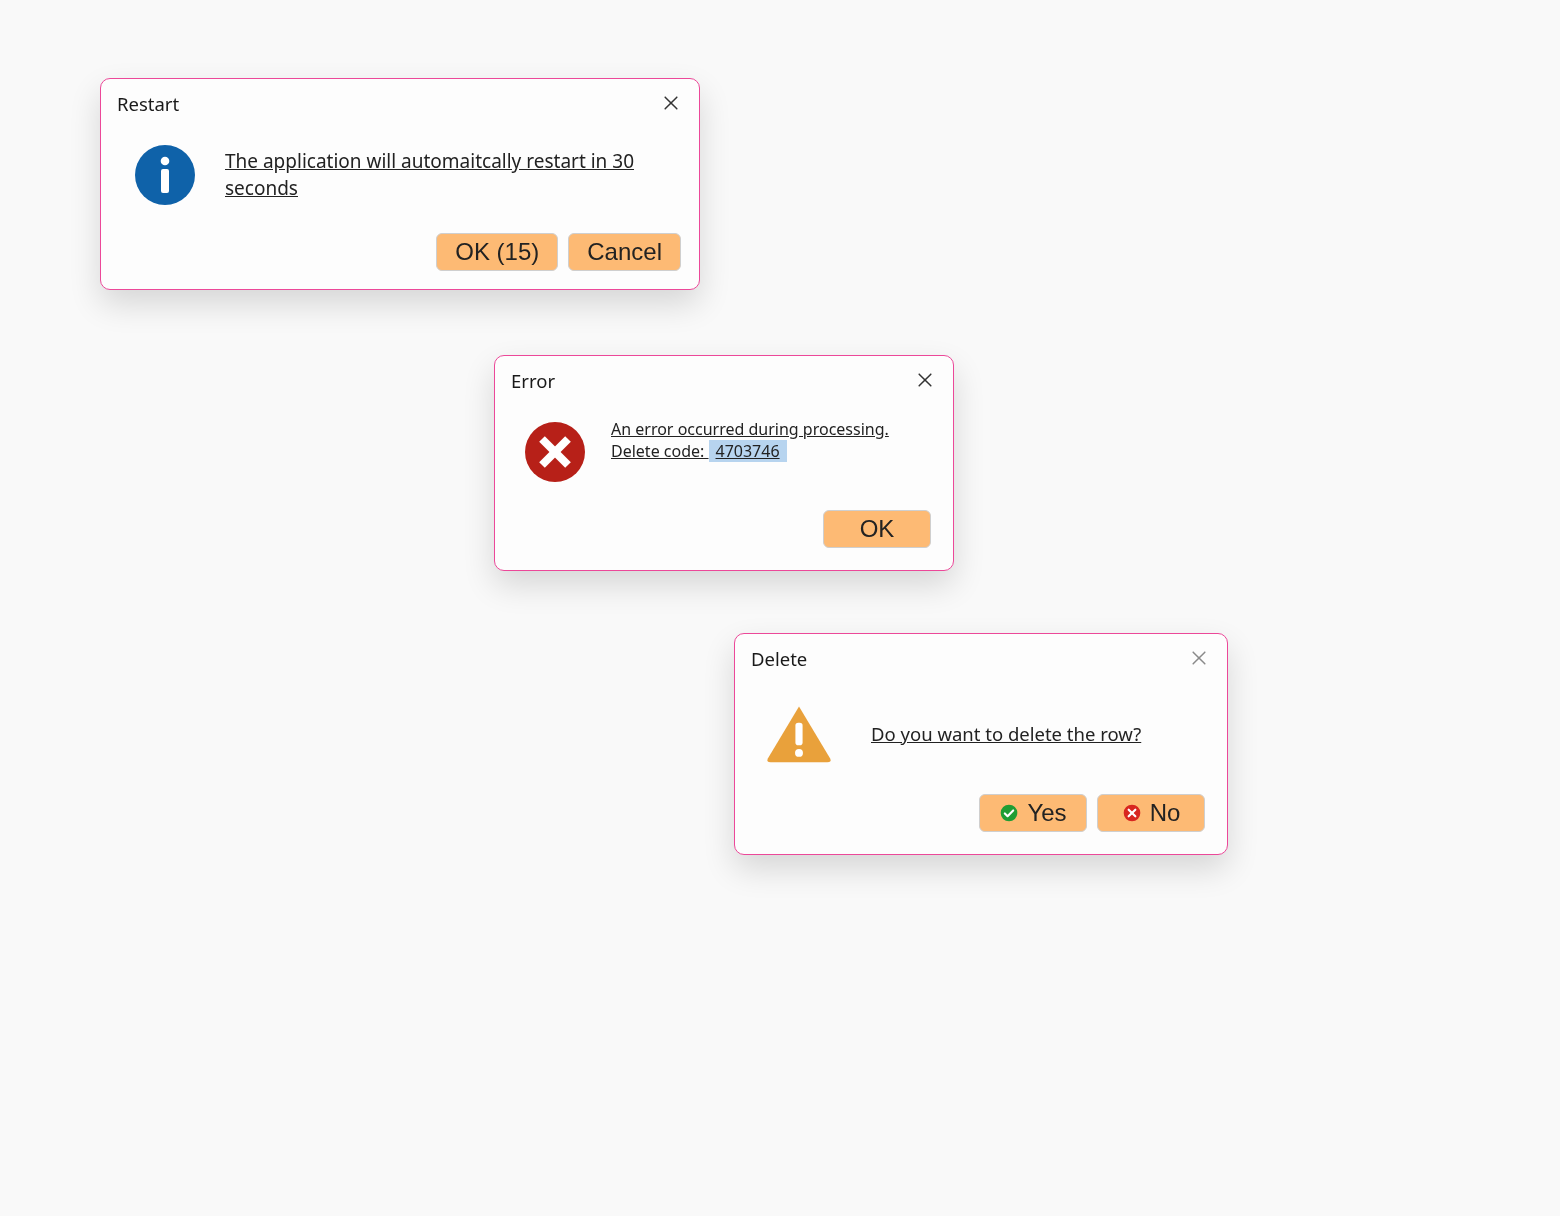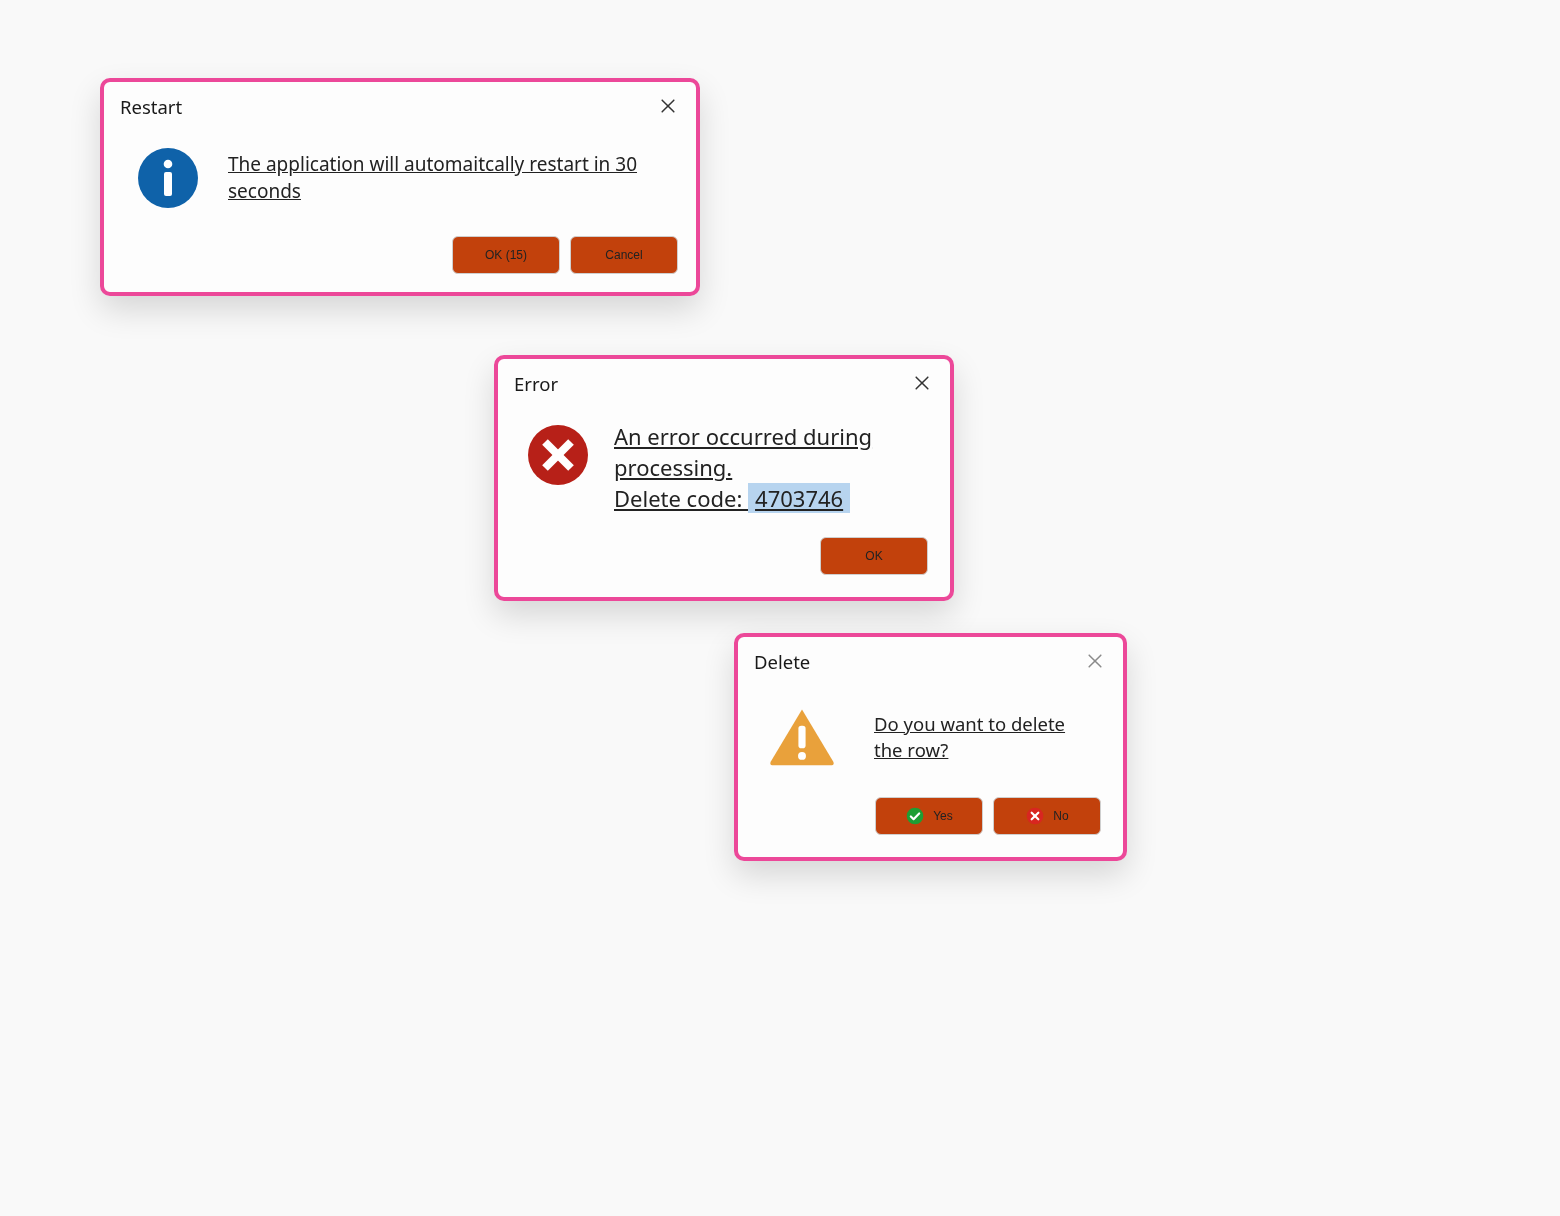--- a/index.html
+++ b/index.html
@@ -16,21 +16,21 @@
     }
     .canvas {
       position: absolute;
       left: 14px; top: 5px;
       width: 1530px; height: 960px;
       background: #f9f9f9;
     }
     .dialog {
       position: absolute;
       background: #fdfdfd;
-      border: 4px solid #ec4899;
+      border: 1px solid #ec4899;
       border-radius: 10px;
       box-shadow: 0 14px 32px rgba(0,0,0,0.14);
     }
     .titlebar {
       display: flex;
       align-items: center;
       justify-content: space-between;
       padding: 10px 14px 4px 16px;
     }
     .titlebar-title {
@@ -63,25 +63,25 @@
       color: #222;
       margin-left: 26px;
     }
     .footer {
       display: flex;
       justify-content: flex-end;
       gap: 10px;
       padding: 14px 18px 18px 18px;
     }
     .btn {
-      background: #c2410c;
+      background: #fdba74;
       border: 1px solid #cfcfcf;
       border-radius: 6px;
       padding: 6px 18px;
-      font-size: 12px;
+      font-size: 24px;
       color: #222;
       cursor: pointer;
       min-width: 108px;
       height: 38px;
       display: flex;
       align-items: center;
       justify-content: center;
       gap: 8px;
     }
     .btn svg { width: 20px; height: 20px; }
@@ -90,24 +90,24 @@
       padding: 0 7px;
       margin-top: 32px;
     }
     
     .info-icon { width: 64px; height: 64px; }
     .error-icon { width: 64px; height: 64px; }
     .warn-icon { width: 72px; height: 64px; }
     
     #d-restart { left: 86px; top: 73px; width: 600px; }
     #d-error   { left: 480px; top: 350px; width: 460px; }
-    #d-delete  { left: 720px; top: 628px; width: 393px; }
+    #d-delete  { left: 720px; top: 628px; width: 494px; }
 
     #d-error .body { padding: 20px 30px 6px 26px; align-items: flex-start; }
-    #d-error .msg { margin-left: 22px; font-size: 22px; }
+    #d-error .msg { margin-left: 22px; font-size: 16px; }
     #d-error .footer { padding: 18px 22px 22px; }
 
     #d-delete .body { padding: 24px 28px 10px 30px; }
     #d-delete .msg { margin-left: 38px; font-size: 18.5px; }
     #d-delete .footer { padding: 16px 22px 22px; }
   </style>
 </head>
 <body>
 
 <div class="canvas">

